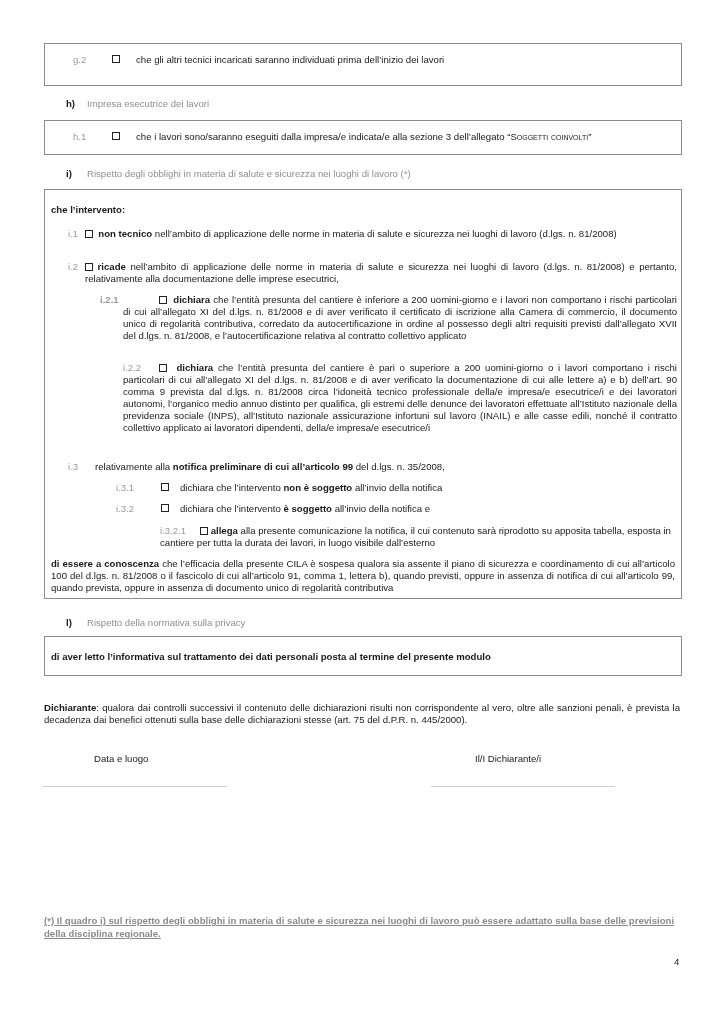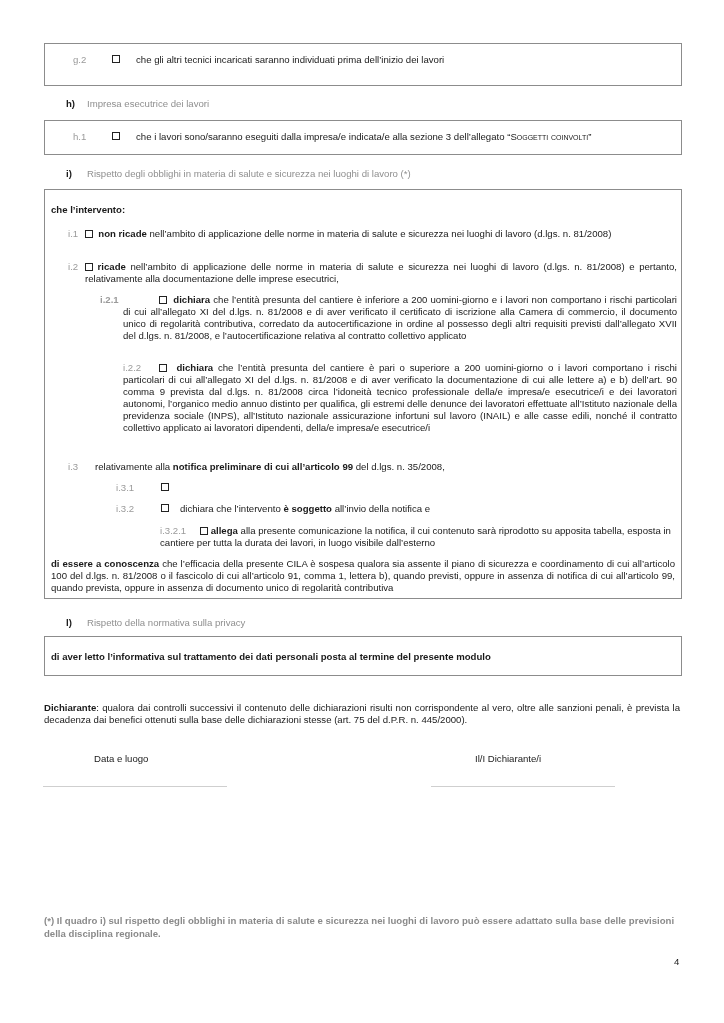--- a/index.html
+++ b/index.html
@@ -58,21 +58,21 @@
 
 <div class="heading" style="top:168px;">
   <span class="letter">i)</span><span>Rispetto degli obblighi in materia di salute e sicurezza nei luoghi di lavoro (*)</span>
 </div>
 
 <div class="box" style="top:189px; height:410px;">
   <div class="row" style="left:6px; top:14px; font-weight:bold;">che l’intervento:</div>
 
   <span class="num" style="left:23px; top:38px;">i.1</span>
   <div class="row just" style="left:40px; top:38px; width:590px; text-indent:0;">
-    <span class="cb"></span>&nbsp; <b>non ricade</b><span> nell’ambito di applicazione delle norme in materia di salute e sicurezza nei luoghi di lavoro (d.lgs. n. 81/2008)</span>
+    <span class="cb"></span>&nbsp; <b>non tecnico</b><span> nell’ambito di applicazione delle norme in materia di salute e sicurezza nei luoghi di lavoro (d.lgs. n. 81/2008)</span>
   </div>
 
   <span class="num" style="left:23px; top:71px;">i.2</span>
   <div class="row just" style="left:40px; top:71px; width:592px;">
     <span class="cb"></span> <b>ricade</b><span> nell’ambito di applicazione delle norme in materia di salute e sicurezza nei luoghi di lavoro (d.lgs. n. 81/2008) e pertanto, relativamente alla documentazione delle imprese esecutrici,</span>
   </div>
 
   <span class="num" style="left:55px; top:104px;font-weight:bold;">i.2.1</span>
   <div class="row just" style="left:78px; top:104px; width:554px; text-indent:36px;">
     <span class="cb"></span>&nbsp; <b>dichiara</b><span> che l’entità presunta del cantiere è inferiore a 200 uomini-giorno e i lavori non comportano i rischi particolari di cui all’allegato XI del d.lgs. n. 81/2008 e di aver verificato il certificato di iscrizione alla Camera di commercio, il documento unico di regolarità contributiva, corredato da autocertificazione in ordine al possesso degli altri requisiti previsti dall’allegato XVII del d.lgs. n. 81/2008, e l’autocertificazione relativa al contratto collettivo applicato</span>
@@ -83,20 +83,23 @@
     <span class="cb"></span>&nbsp; <b>dichiara</b><span> che l’entità presunta del cantiere è pari o superiore a 200 uomini-giorno o i lavori comportano i rischi particolari di cui all’allegato XI del d.lgs. n. 81/2008 e di aver verificato la documentazione di cui alle lettere a) e b) dell’art. 90 comma 9 prevista dal d.lgs. n. 81/2008 circa l’idoneità tecnico professionale della/e impresa/e esecutrice/i e dei lavoratori autonomi, l’organico medio annuo distinto per qualifica, gli estremi delle denunce dei lavoratori effettuate all’Istituto nazionale della previdenza sociale (INPS), all’Istituto nazionale assicurazione infortuni sul lavoro (INAIL) e alle casse edili, nonché il contratto collettivo applicato ai lavoratori dipendenti, della/e impresa/e esecutrice/i</span>
   </div>
 
   <span class="num" style="left:23px; top:271px;">i.3</span>
   <div class="row" style="left:50px; top:271px;">
     <span>relativamente alla </span><b>notifica preliminare di cui all’articolo 99</b><span> del d.lgs. n. 35/2008,</span>
   </div>
 
   <span class="num" style="left:71px; top:292px;">i.3.1</span>
   <span class="cb" style="position:absolute; left:116px; top:293px;"></span>
+  <div class="row" style="left:135px; top:292px;">
+    <span>dichiara che l’intervento </span><b>non è soggetto</b><span> all’invio della notifica</span>
+  </div>
 
   <span class="num" style="left:71px; top:313px;">i.3.2</span>
   <span class="cb" style="position:absolute; left:116px; top:314px;"></span>
   <div class="row" style="left:135px; top:313px;">
     <span>dichiara che l’intervento </span><b>è soggetto</b><span> all’invio della notifica e</span>
   </div>
 
   <span class="num" style="left:115px; top:335px;">i.3.2.1</span>
   <div class="row" style="left:115px; top:335px; width:520px; text-indent:40px;">
     <span class="cb"></span> <b>allega</b><span> alla presente comunicazione la notifica, il cui contenuto sarà riprodotto su apposita tabella, esposta in cantiere per tutta la durata dei lavori, in luogo visibile dall’esterno</span>
@@ -117,15 +120,15 @@
 
 <div class="row just" style="left:44px; top:702px; width:636px;">
   <b>Dichiarante</b><span>: qualora dai controlli successivi il contenuto delle dichiarazioni risulti non corrispondente al vero, oltre alle sanzioni penali, è prevista la decadenza dai benefici ottenuti sulla base delle dichiarazioni stesse (art. 75 del d.P.R. n. 445/2000).</span>
 </div>
 
 <div class="row" style="left:94px; top:753px;">Data e luogo</div>
 <div class="row" style="left:475px; top:753px;">Il/I Dichiarante/i</div>
 <div class="sigline" style="left:43px; top:786px; width:184px;"></div>
 <div class="sigline" style="left:431px; top:786px; width:184px;"></div>
 
-<div class="row" style="left:44px; top:914px; width:640px; color:#8a8a8a; font-weight:bold; line-height:13px;">(*) Il quadro i) sul rispetto degli obblighi in materia di salute e sicurezza nei luoghi di lavoro può essere adattato sulla base delle previsioni della disciplina regionale.</div>
+<div class="row" style="left:44px; top:914px; width:640px; color:#8a8a8a; font-weight:bold; line-height:13px;text-decoration:underline;">(*) Il quadro i) sul rispetto degli obblighi in materia di salute e sicurezza nei luoghi di lavoro può essere adattato sulla base delle previsioni della disciplina regionale.</div>
 
 <div class="row" style="left:674px; top:956px;">4</div>
 
 </body></html>

